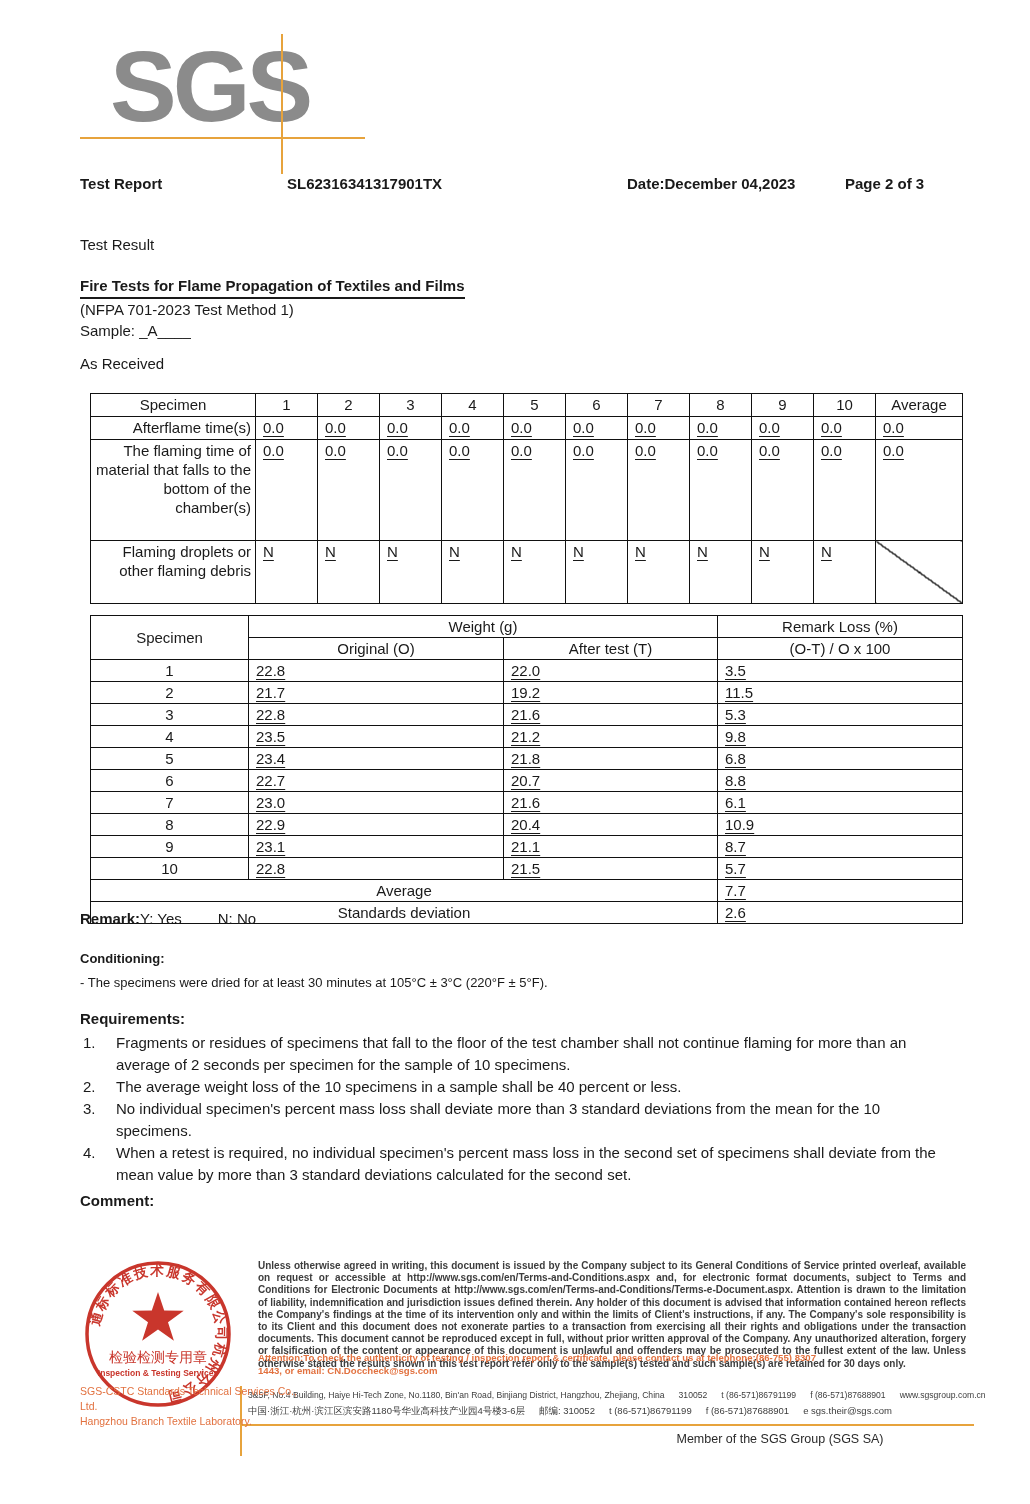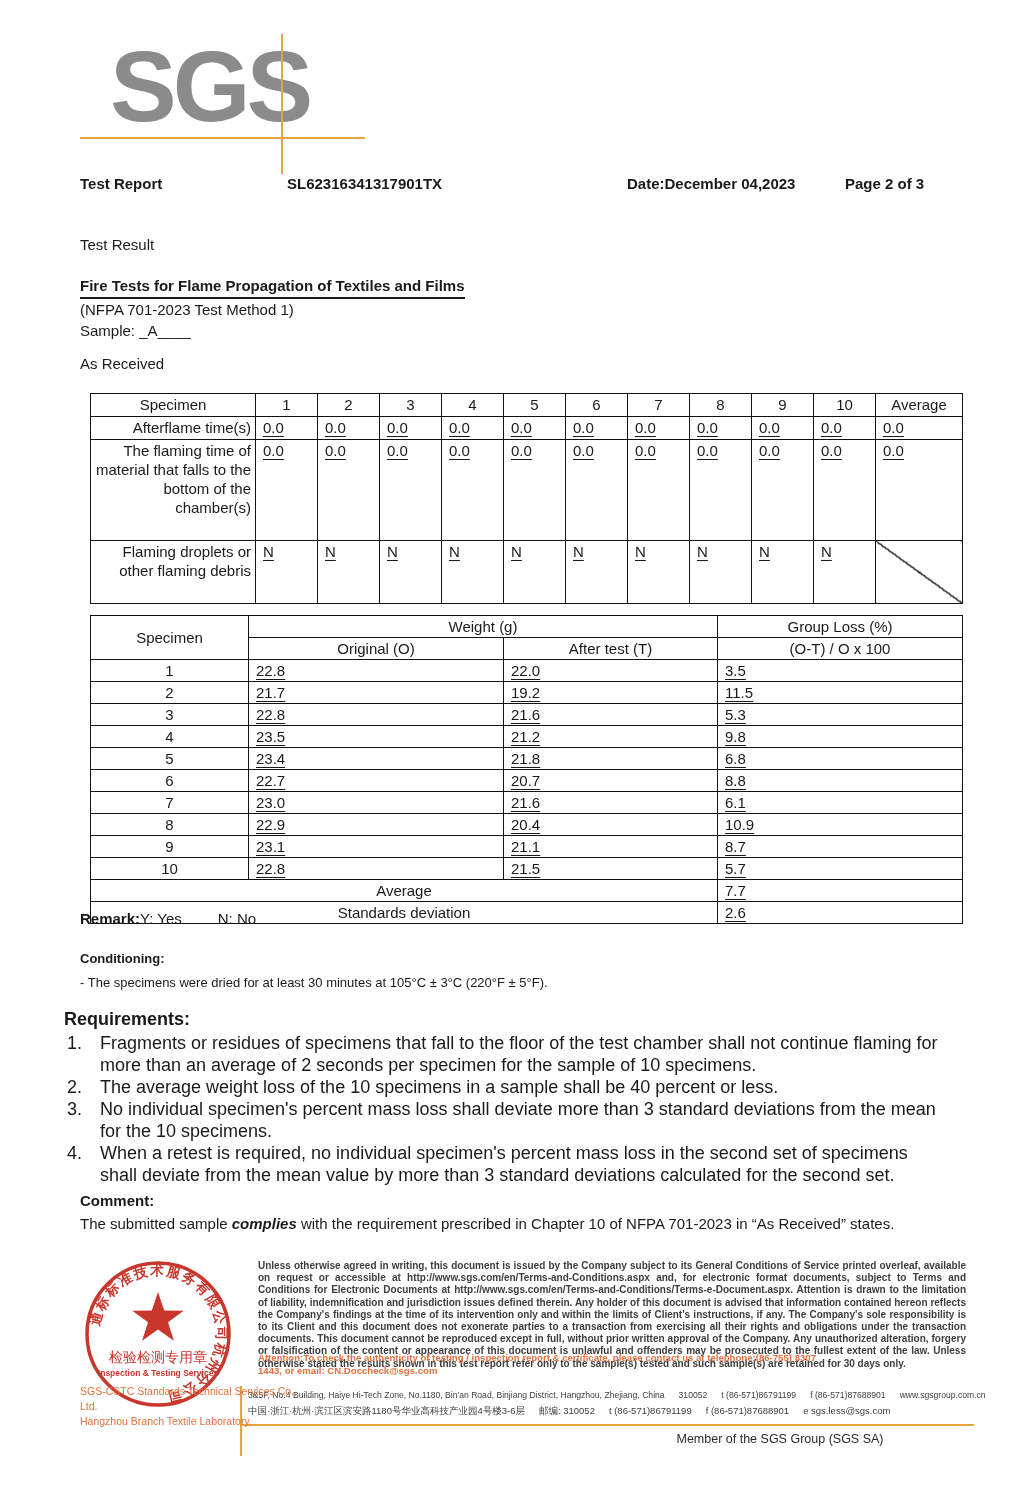--- a/index.html
+++ b/index.html
@@ -46,21 +46,21 @@
   }
   .t2 td{line-height:17px;padding:2px 4px;}
   .t2 .hc{text-align:center;}
   .t2 .sp{text-align:center;}
   .t2 .sumlbl{text-align:center;}
   
   .remark{position:absolute;left:80px;top:910px;font-size:15px;}
   .remark b{}
   .remark .ry{margin-right:36px;}
   .sec-conditioning{position:absolute;left:80px;top:948px;width:870px;font-size:13px;line-height:22px;}
-  .sec-requirements{position:absolute;left:64px;top:1008px;width:880px;font-size:18px;line-height:22px;}
+  .sec-requirements{position:absolute;left:80px;top:1008px;width:880px;font-size:15px;line-height:22px;}
   .sec-title{font-weight:bold;margin-bottom:2px;}
   .req-item{display:flex;margin-top:0px;}
   .req-num{width:33px;flex:none;padding-left:3px;}
   .req-text{flex:1;}
   .sec-comment{position:absolute;left:80px;top:1190px;width:872px;font-size:15px;line-height:21px;}
   .comment-p{text-align:justify;margin-top:2px;}
   .emph{font-weight:bold;font-style:italic;}
   
   .footer-legal{position:absolute;left:258px;top:1260px;width:708px;font-size:10px;line-height:12.2px;
     color:#3d3d3d;text-align:justify;font-weight:bold;}
@@ -183,21 +183,21 @@
     <colgroup>
       <col style="width:158px">
         <col style="width:255px">
         <col style="width:214px">
         <col style="width:245px">
     </colgroup>
     <tbody>
         <tr>
       <td class="hc" rowspan="2" style="vertical-align:middle;">Specimen</td>
       <td class="hc" colspan="2">Weight (g)</td>
-      <td class="hc">Group Loss (%)</td>
+      <td class="hc">Remark Loss (%)</td>
     </tr>
     <tr>
       <td class="hc">Original (O)</td>
       <td class="hc">After test (T)</td>
       <td class="hc">(O-T) / O  x 100</td>
     </tr>
     <tr>
       <td class="sp">1</td>
       <td class="val"><span class="uv">22.8</span></td>
       <td class="val"><span class="uv">22.0</span></td>
@@ -292,23 +292,20 @@
       <span class="req-text">No individual specimen's percent mass loss shall deviate more than 3 standard deviations from the mean for the 10 specimens.</span>
     </div>
     <div class="req-item">
       <span class="req-num">4.</span>
       <span class="req-text">When a retest is required, no individual specimen's percent mass loss in the second set of specimens shall deviate from the mean value by more than 3 standard deviations calculated for the second set.</span>
     </div>
   </div>
 
   <div class="sec-comment">
     <div class="sec-title">Comment:</div>
-    <div class="comment-p">
-      <span>The submitted sample </span><span class="emph">complies</span><span>  with the requirement prescribed in Chapter 10 of NFPA 701-2023 in “As Received” states.</span>
-    </div>
   </div>
 
   <div class="footer-legal">Unless otherwise agreed in writing, this document is issued by the Company subject to its General Conditions of Service printed overleaf, available on request or accessible at http://www.sgs.com/en/Terms-and-Conditions.aspx and, for electronic format documents, subject to Terms and Conditions for Electronic Documents at http://www.sgs.com/en/Terms-and-Conditions/Terms-e-Document.aspx. Attention is drawn to the limitation of liability, indemnification and jurisdiction issues defined therein. Any holder of this document is advised that information contained hereon reflects the Company's findings at the time of its intervention only and within the limits of Client's instructions, if any. The Company's sole responsibility is to its Client and this document does not exonerate parties to a transaction from exercising all their rights and obligations under the transaction documents. This document cannot be reproduced except in full, without prior written approval of the Company. Any unauthorized alteration, forgery or falsification of the content or appearance of this document is unlawful and offenders may be prosecuted to the fullest extent of the law. Unless otherwise stated the results shown in this test report refer only to the sample(s) tested and such sample(s) are retained for 30 days only.</div>
   <div class="footer-attention">
     <div>Attention:To check the authenticity of testing / inspection report &amp; certificate, please contact us at telephone:(86-755) 8307</div>
     <div>1443, or email: CN.Doccheck@sgs.com</div>
   </div>
 
   <div class="footer-address">
     <div class="addr-line">
@@ -316,21 +313,21 @@
       <span>310052</span>
       <span>t (86-571)86791199</span>
       <span>f (86-571)87688901</span>
       <span>www.sgsgroup.com.cn</span>
     </div>
     <div class="addr-line cn">
       <span>中国·浙江·杭州·滨江区滨安路1180号华业高科技产业园4号楼3-6层</span>
       <span>邮编: 310052</span>
       <span>t (86-571)86791199</span>
       <span>f (86-571)87688901</span>
-      <span>e  sgs.less@sgs.com</span>
+      <span>e  sgs.their@sgs.com</span>
     </div>
   </div>
   <div class="vline-bottom"></div>
 
   <div class="stamp">
     <svg width="152" height="152" viewBox="0 0 152 152">
       <circle cx="76" cy="76" r="71" fill="none" stroke="#c9362c" stroke-width="3.5"></circle>
       <path id="ringPath" d="M 76,76 m -59,0 a 59,59 0 1,1 118,0 a 59,59 0 1,1 -118,0" fill="none"></path>
       <text fill="#c9362c" font-size="13.5" font-weight="bold" letter-spacing="2">
         <textPath href="#ringPath" startOffset="2%">通标标准技术服务有限公司杭州分公司</textPath>

